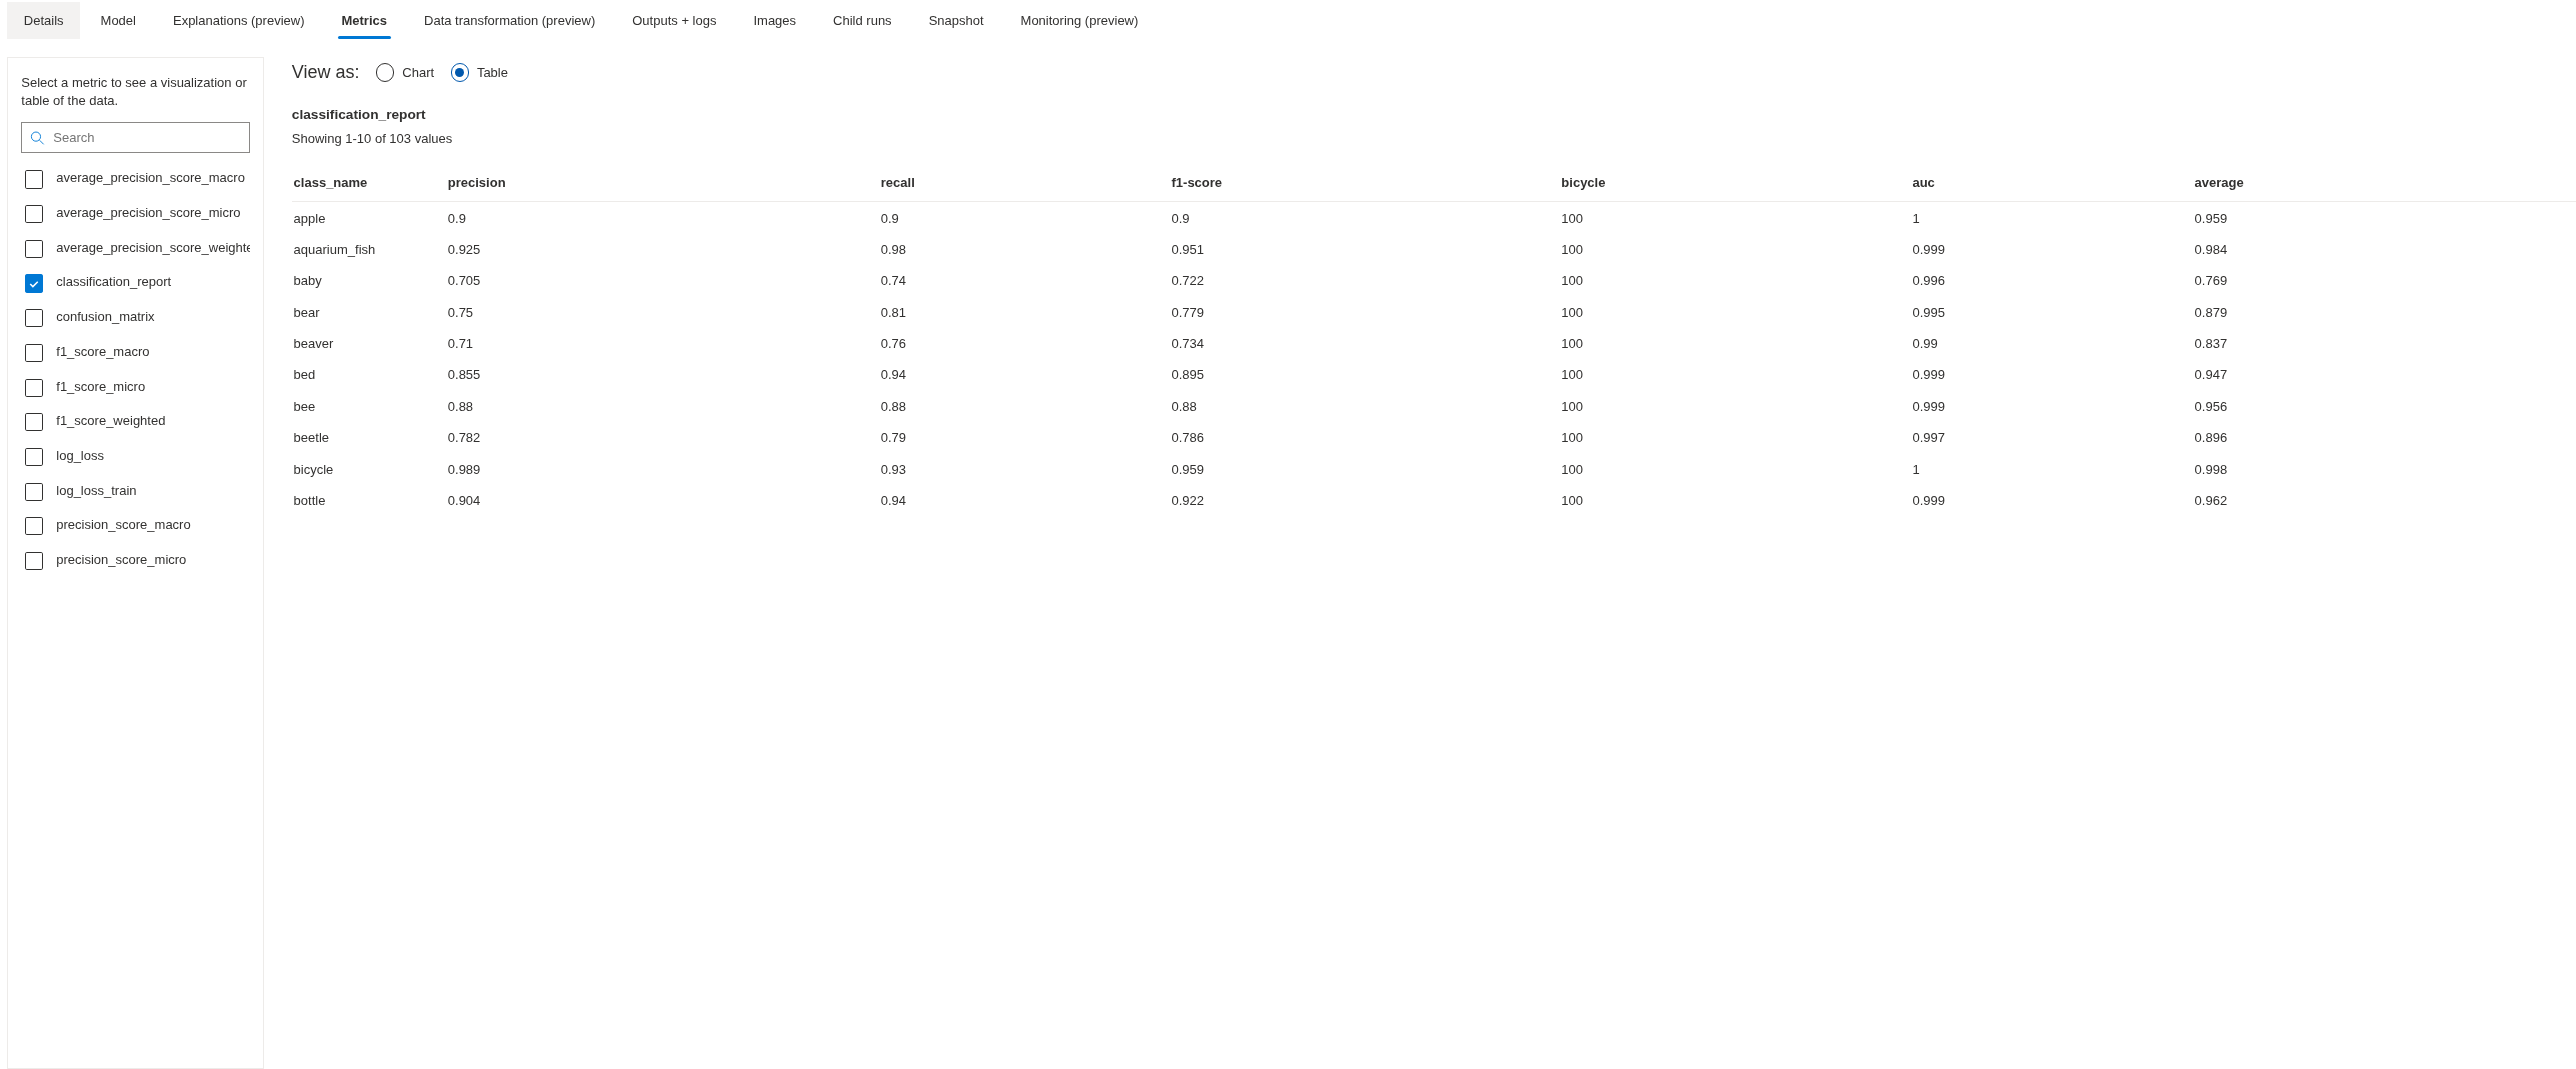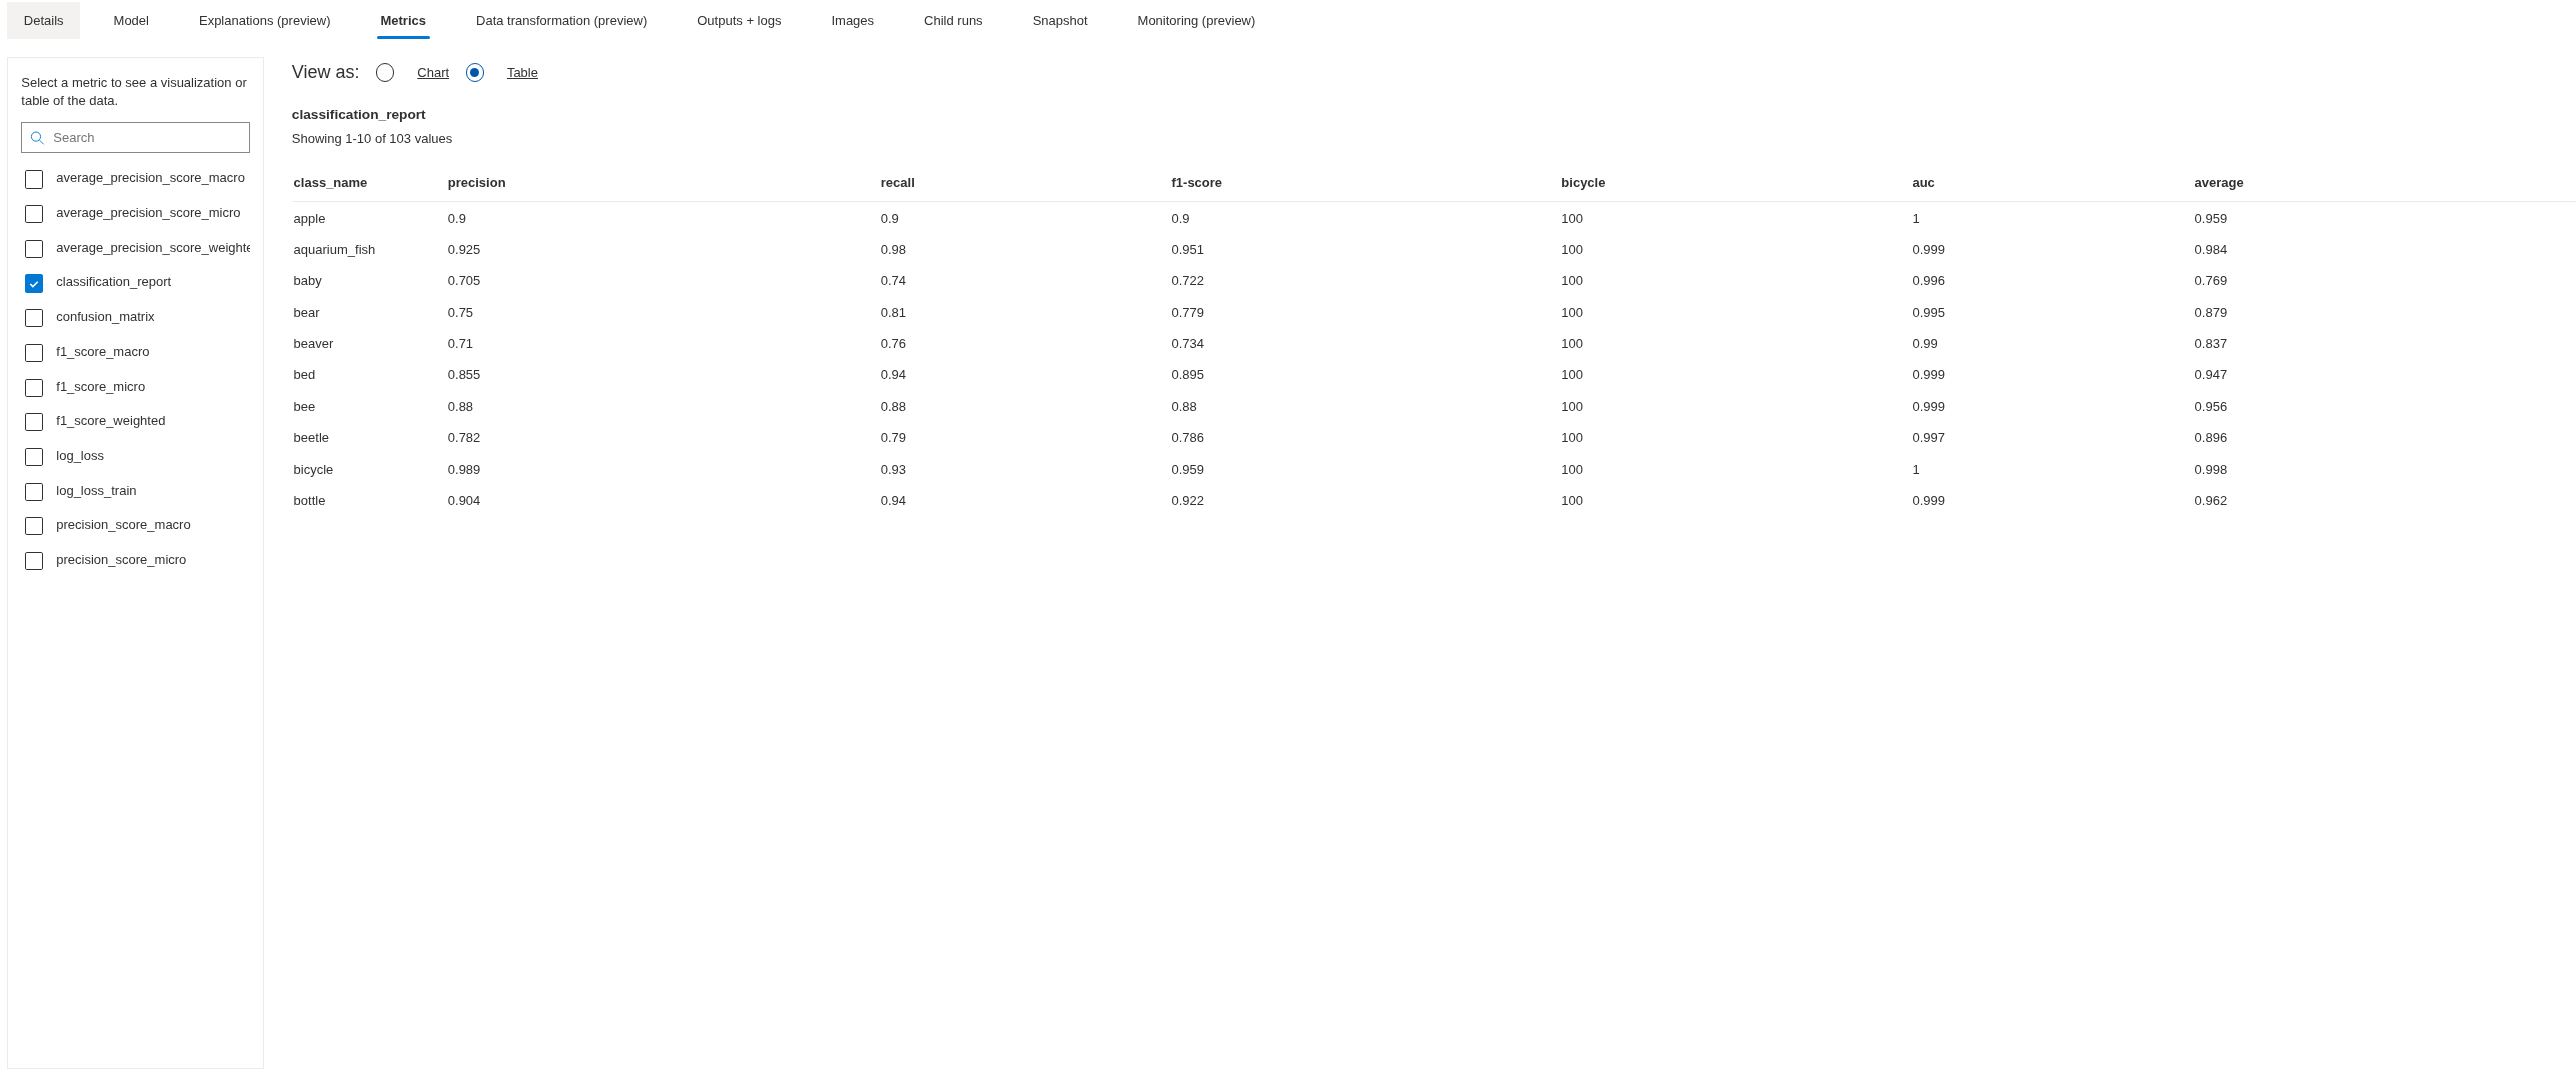--- a/index.html
+++ b/index.html
@@ -6,21 +6,21 @@
   body {
     font-family: "Segoe UI", -apple-system, BlinkMacSystemFont, sans-serif;
     font-size: 13px;
     color: #323130;
     background: #fff;
     overflow: hidden;
   }
   .tabs {
     display: flex;
     align-items: center;
-    gap: 17px;
+    gap: 4px;
     padding: 0 0 0 7.3px;
     border-bottom: 0;
     height: 40px;
   }
   .tab {
     padding: 11px 16.5px;
     font-size: 13px;
     color: #323130;
     cursor: pointer;
     position: relative;
@@ -121,23 +121,22 @@
   .view-row {
     display: flex;
     align-items: center;
     gap: 16.5px;
     margin-bottom: 24px;
   }
   .view-label { font-size: 18px; }
   .radio-opt {
     display: flex;
     align-items: center;
-    gap: 23px;
+    gap: 8px;
     cursor: pointer;
-    text-decoration: underline;
   }
   .radio {
     width: 18.3px;
     height: 18.3px;
     border: 0.9px solid #323130;
     border-radius: 50%;
     display: flex;
     align-items: center;
     justify-content: center;
   }

